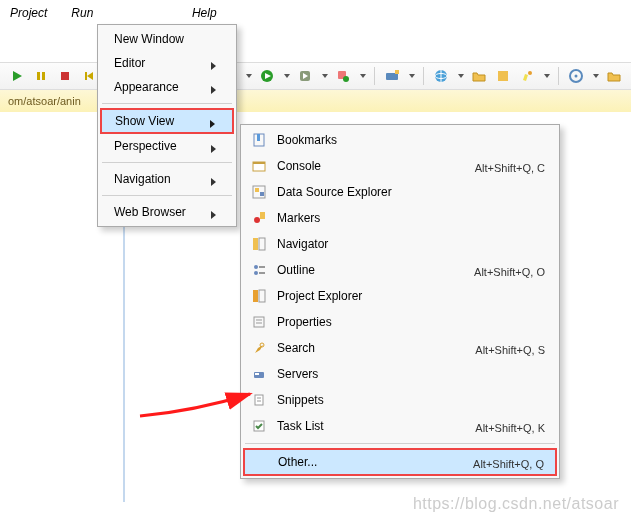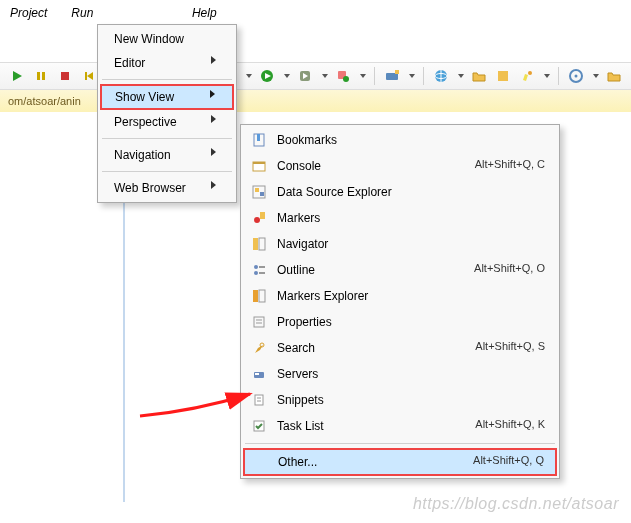--- a/index.html
+++ b/index.html
@@ -54,21 +54,21 @@
   position: absolute;
   background: #f8f8f8;
   border: 1px solid #aaa;
   box-shadow: 4px 4px 6px rgba(0,0,0,.2);
   min-width: 140px;
   padding: 2px;
 }
 .dropdown.window-menu { top: 24px; left: 97px; }
 .dd-item {
   display: flex;
-  align-items: flex-start;
+  align-items: flex-end;
   justify-content: space-between;
   padding: 5px 18px 5px 14px;
   cursor: default;
   white-space: nowrap;
 }
 .dd-item.highlight { background: #cce8ff; border:2px solid #ef4444; padding:4px 17px 4px 13px; }
 .dd-sep { height:1px; background:#d0d0d0; margin:4px 2px; }
 .dd-arrow { width:0;height:0;border-top:4px solid transparent;border-bottom:4px solid transparent;border-left:5px solid #333; }
 .dd-arrow.hl { border-left-color:#1a1a1a; }
 .submenu { top:124px; left:240px; min-width:320px; }
@@ -82,21 +82,20 @@
   position: absolute;
   top: 386px;
   left: 135px;
 }
 .watermark {
   position: absolute;
   right: 12px;
   bottom: 10px;
   color: #ccc;
   font-size: 16px;
-  font-style: italic;
   letter-spacing: .5px;
 }
 </style>
 </head>
 <body>
 
 <div class="menubar">
   <div class="menubar-item">Project</div>
   <div class="menubar-item">Run</div>
   <div class="menubar-item active">Window</div>
@@ -212,20 +211,24 @@
 <div class="vertical-line"></div>
 
 <div class="dropdown window-menu">
   <div class="dd-item">
       <span>New Window</span>
     </div>
   <div class="dd-item">
       <span>Editor</span>
       <span class="dd-arrow"></span>
     </div>
+  <div class="dd-item">
+      <span>Appearance</span>
+      <span class="dd-arrow"></span>
+    </div>
   <div class="dd-sep"></div>
   <div class="dd-item highlight">
       <span>Show View</span>
       <span class="dd-arrow hl"></span>
     </div>
   <div class="dd-item">
       <span>Perspective</span>
       <span class="dd-arrow"></span>
     </div>
   <div class="dd-sep"></div>
@@ -313,21 +316,21 @@
     <span class="shortcut">Alt+Shift+Q, O</span>
   </div>
   <div class="dd-item">
     <div class="submenu-row-left">
         <span class="submenu-icon">
           <svg width="14" height="14">
             <rect x="1" y="1" width="5" height="12" fill="#e8a030"></rect>
             <rect x="7" y="1" width="6" height="12" fill="none" stroke="#999"></rect>
           </svg>
         </span>
-        <span>Markers Explorer</span>
+        <span>Project Explorer</span>
       </div>
   </div>
   <div class="dd-item">
     <div class="submenu-row-left">
         <span class="submenu-icon">
           <svg width="14" height="14">
             <rect x="2" y="2" width="10" height="10" fill="none" stroke="#999"></rect>
             <line x1="4" y1="5" x2="10" y2="5" stroke="#999"></line>
             <line x1="4" y1="8" x2="10" y2="8" stroke="#999"></line>
           </svg>

